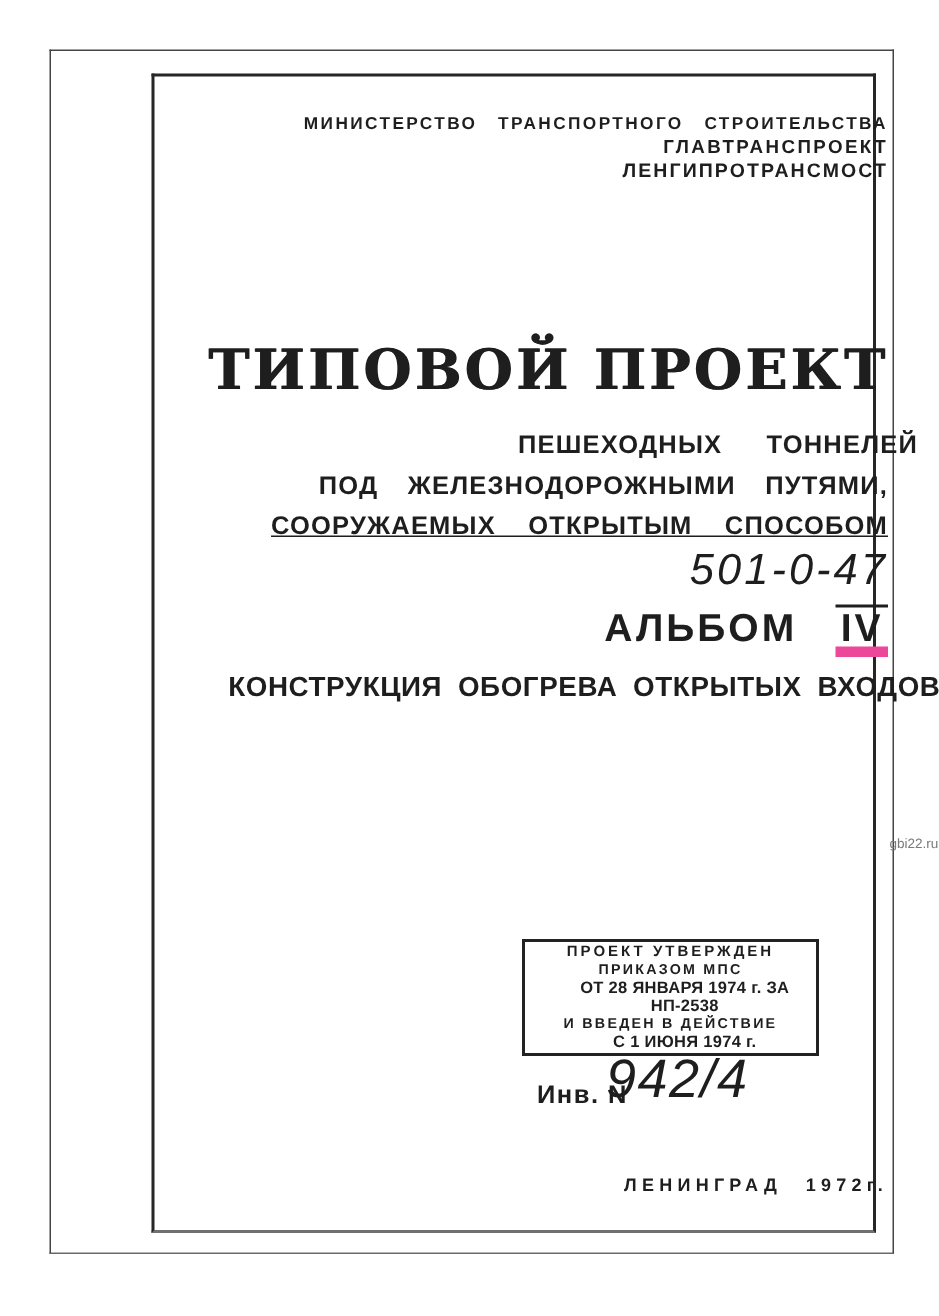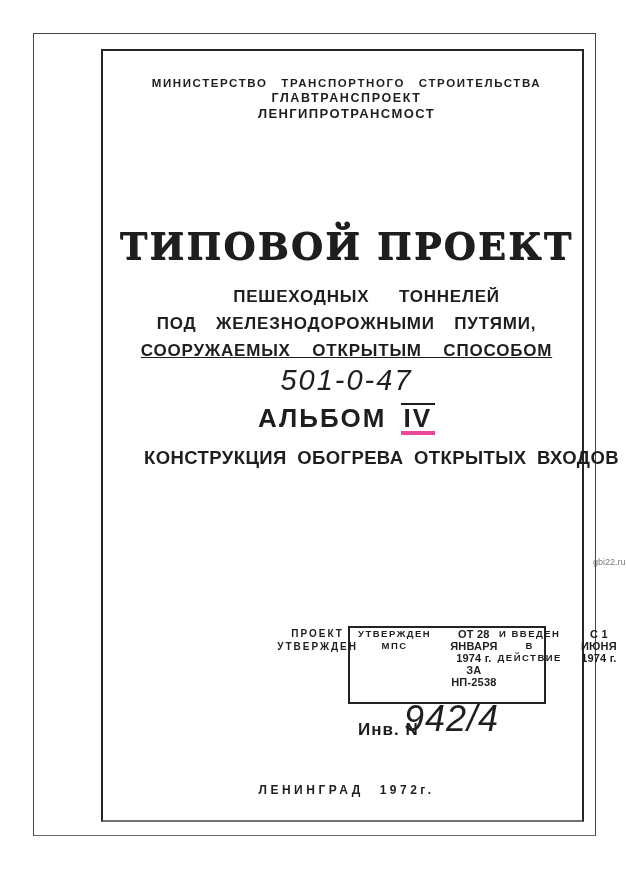--- a/index.html
+++ b/index.html
@@ -16,21 +16,21 @@
     position:absolute;left:33px;top:33px;width:561px;height:801px;
     border:1px solid #454545;
     border-bottom-color:#6a6a6a;
   }
   .inner-frame{
     position:absolute;left:101px;top:49px;width:479px;height:769px;
     border:2px solid #262626;
     border-bottom:2px solid #707070;
   }
   .centered{
-    position:absolute;left:101px;width:491px;text-align:center;
+    position:absolute;left:101px;width:491px;text-align:right;
   }
   
   .org{top:76px;font-weight:bold;}
   .org .l1{font-size:11.5px;letter-spacing:1.6px;word-spacing:9px;line-height:15px;}
   .org .l2{font-size:12.5px;letter-spacing:1.6px;line-height:15px;}
   .org .l3{font-size:13px;letter-spacing:1.4px;line-height:16px;}
   
   .main-title{
     top:224px;
     font-family:"DejaVu Serif","Liberation Serif",serif;
@@ -39,30 +39,30 @@
   }
   .sub1{top:287px;font-size:17px;font-weight:bold;word-spacing:24px;letter-spacing:0.8px;padding-left:20px;}
   .sub2{top:314px;font-size:17px;font-weight:bold;word-spacing:14px;letter-spacing:0.8px;}
   .sub3{top:341px;font-size:17px;font-weight:bold;word-spacing:16px;letter-spacing:0.8px;text-decoration:underline;}
   .proj-num{
     top:364px;font-size:29px;font-style:italic;font-weight:500;
     letter-spacing:2px;
   }
   .album{top:403px;font-size:26px;font-weight:bold;letter-spacing:2px;}
   .album .roman{
-    display:inline-block;margin-left:14px;padding:0 3px;
-    border-top:2px solid #1e1e1e;border-bottom:4px solid #ec4899;
+    display:inline-block;margin-left:26px;padding:0 3px;
+    border-top:2px solid #1e1e1e;border-bottom:7px solid #ec4899;
     line-height:26px;
   }
   .subtitle{top:447px;font-size:18.5px;font-weight:bold;letter-spacing:0.4px;word-spacing:5px;margin-left:35px;}
   
   .stamp{
     position:absolute;left:348px;top:626px;width:194px;height:74px;
     border:2px solid #222;
-    display:flex;justify-content:center;
+    display:flex;flex-direction:column;justify-content:center;
     text-align:center;font-weight:bold;
   }
   .stamp .s-big{font-size:10px;letter-spacing:2px;line-height:12.5px;}
   .stamp .s-med{font-size:9.5px;letter-spacing:1.5px;line-height:12px;}
   .stamp .s-small{font-size:11px;letter-spacing:0.2px;line-height:12px;padding-left:19px;}
   
   .inv{position:absolute;left:352px;top:700px;width:200px;height:60px;}
   .inv-label{
     position:absolute;left:6px;top:20px;
     font-size:17px;font-weight:bold;letter-spacing:1px;
@@ -103,21 +103,21 @@
   <div class="centered proj-num">501-0-47</div>
 
   <div class="centered album">
     <span>АЛЬБОМ</span><span class="roman">IV</span>
   </div>
 
   <div class="centered subtitle">КОНСТРУКЦИЯ ОБОГРЕВА ОТКРЫТЫХ ВХОДОВ</div>
 
   <div class="stamp">
     <div class="s-big">ПРОЕКТ УТВЕРЖДЕН</div>
-    <div class="s-med">УТВЕРЖДЕН МПС</div>
+    <div class="s-med">ПРИКАЗОМ МПС</div>
     <div class="s-small">ОТ 28 ЯНВАРЯ 1974 г. ЗА НП-2538</div>
     <div class="s-med">И ВВЕДЕН В ДЕЙСТВИЕ</div>
     <div class="s-small">С 1 ИЮНЯ 1974 г.</div>
   </div>
 
   <div class="inv">
     <span class="inv-label">Инв. N</span>
     <span class="inv-number">942/4</span>
   </div>
 

